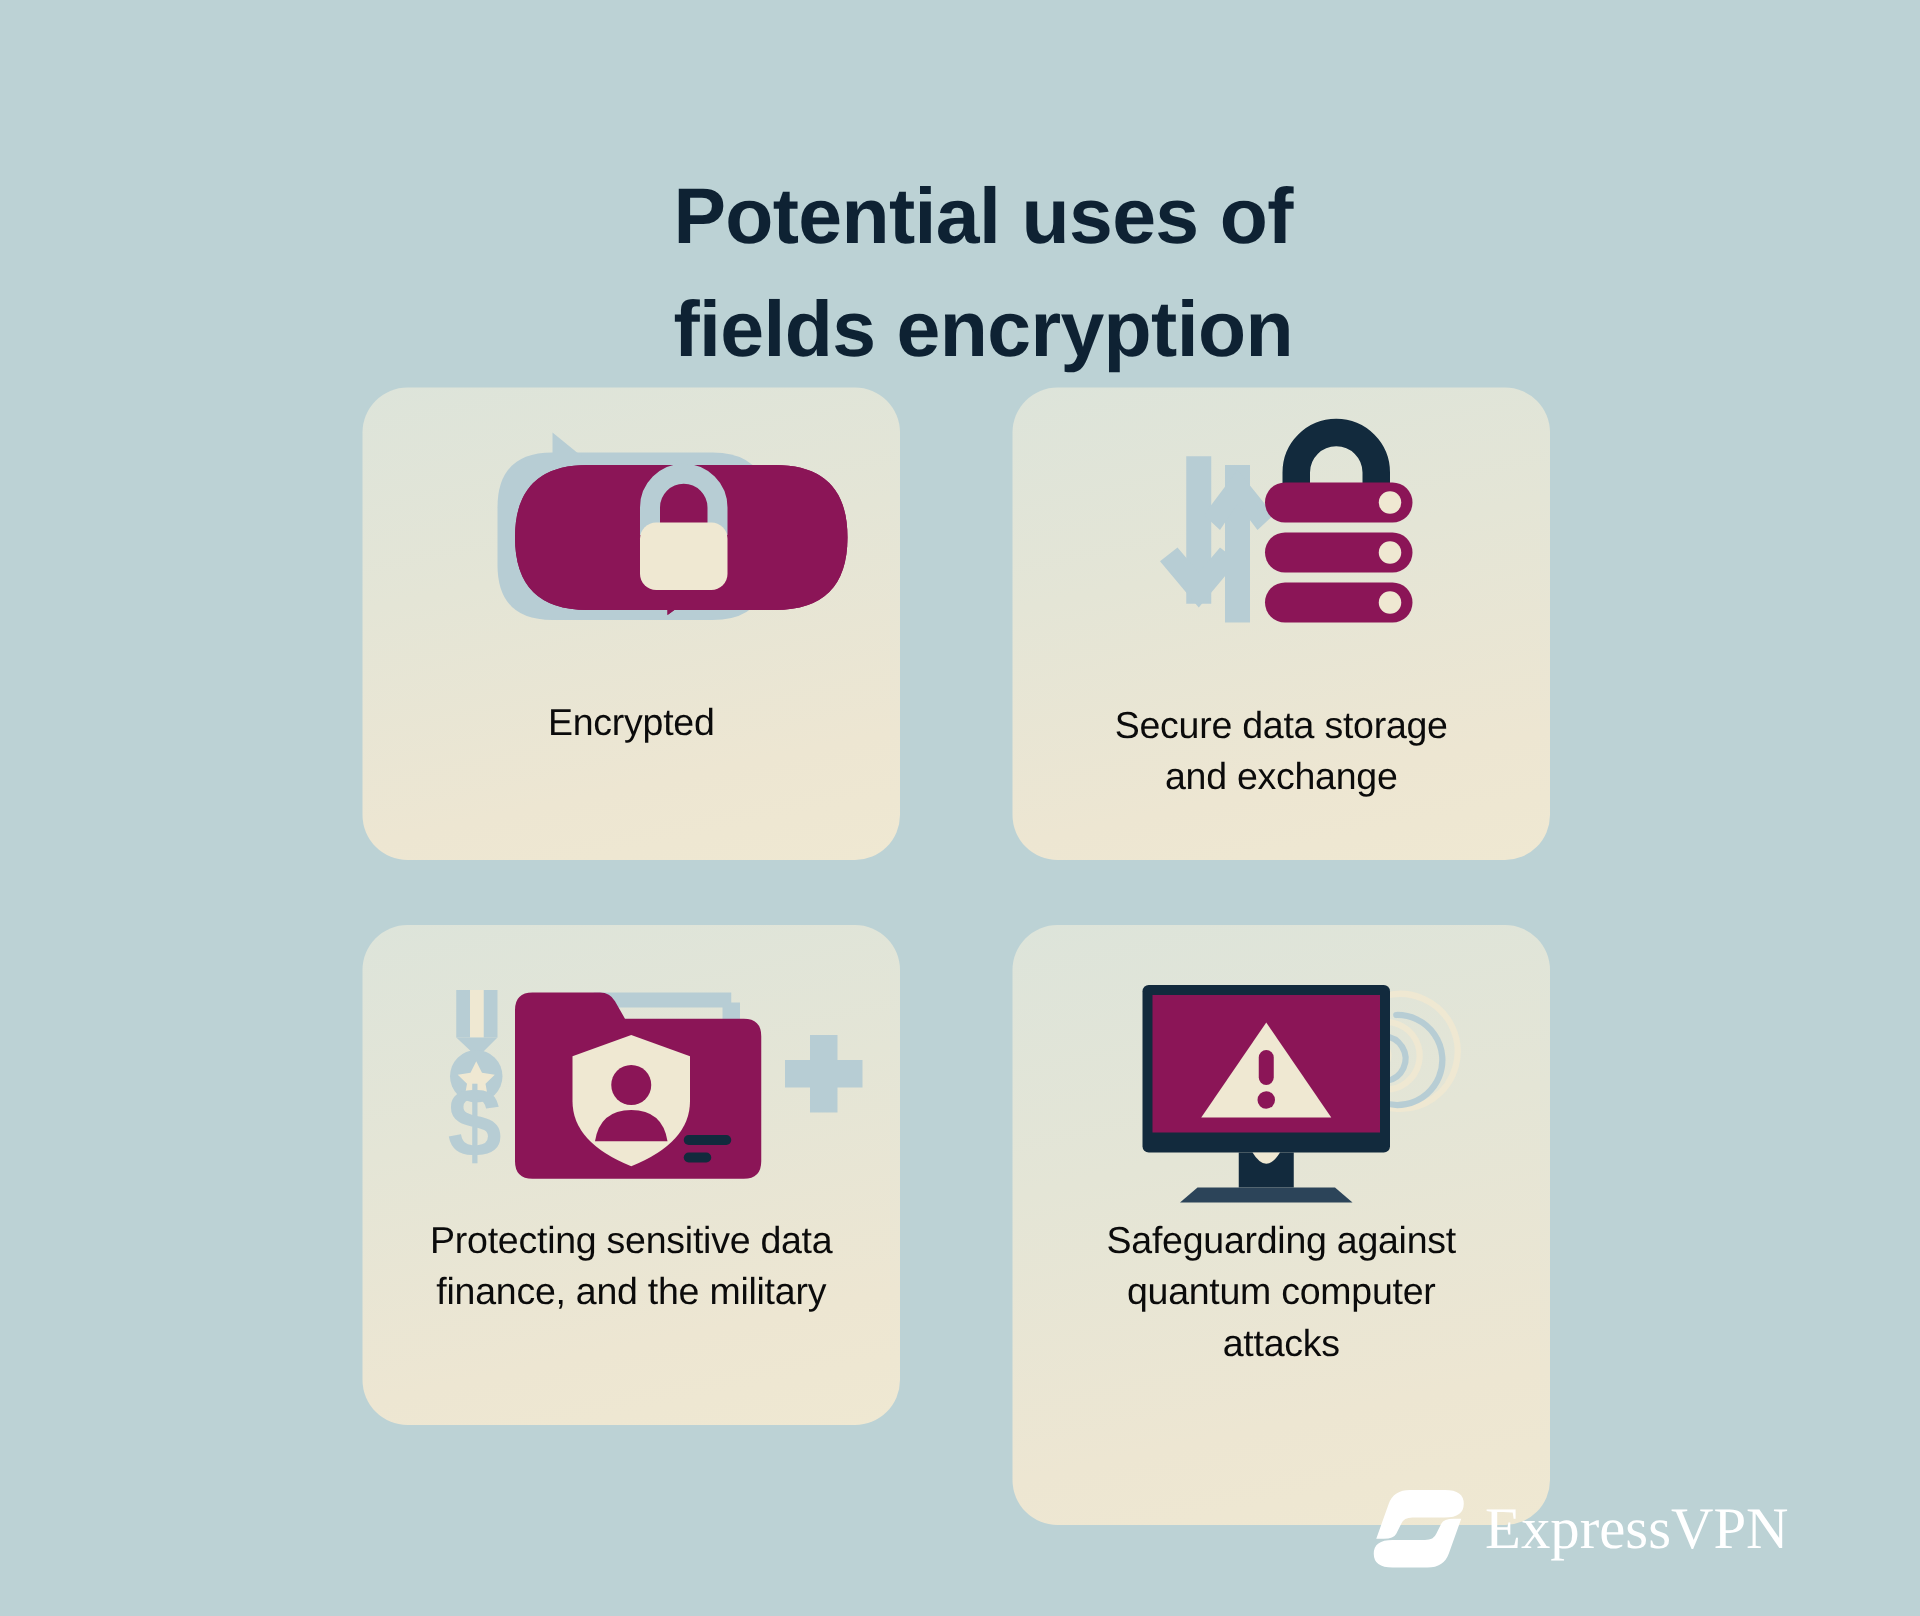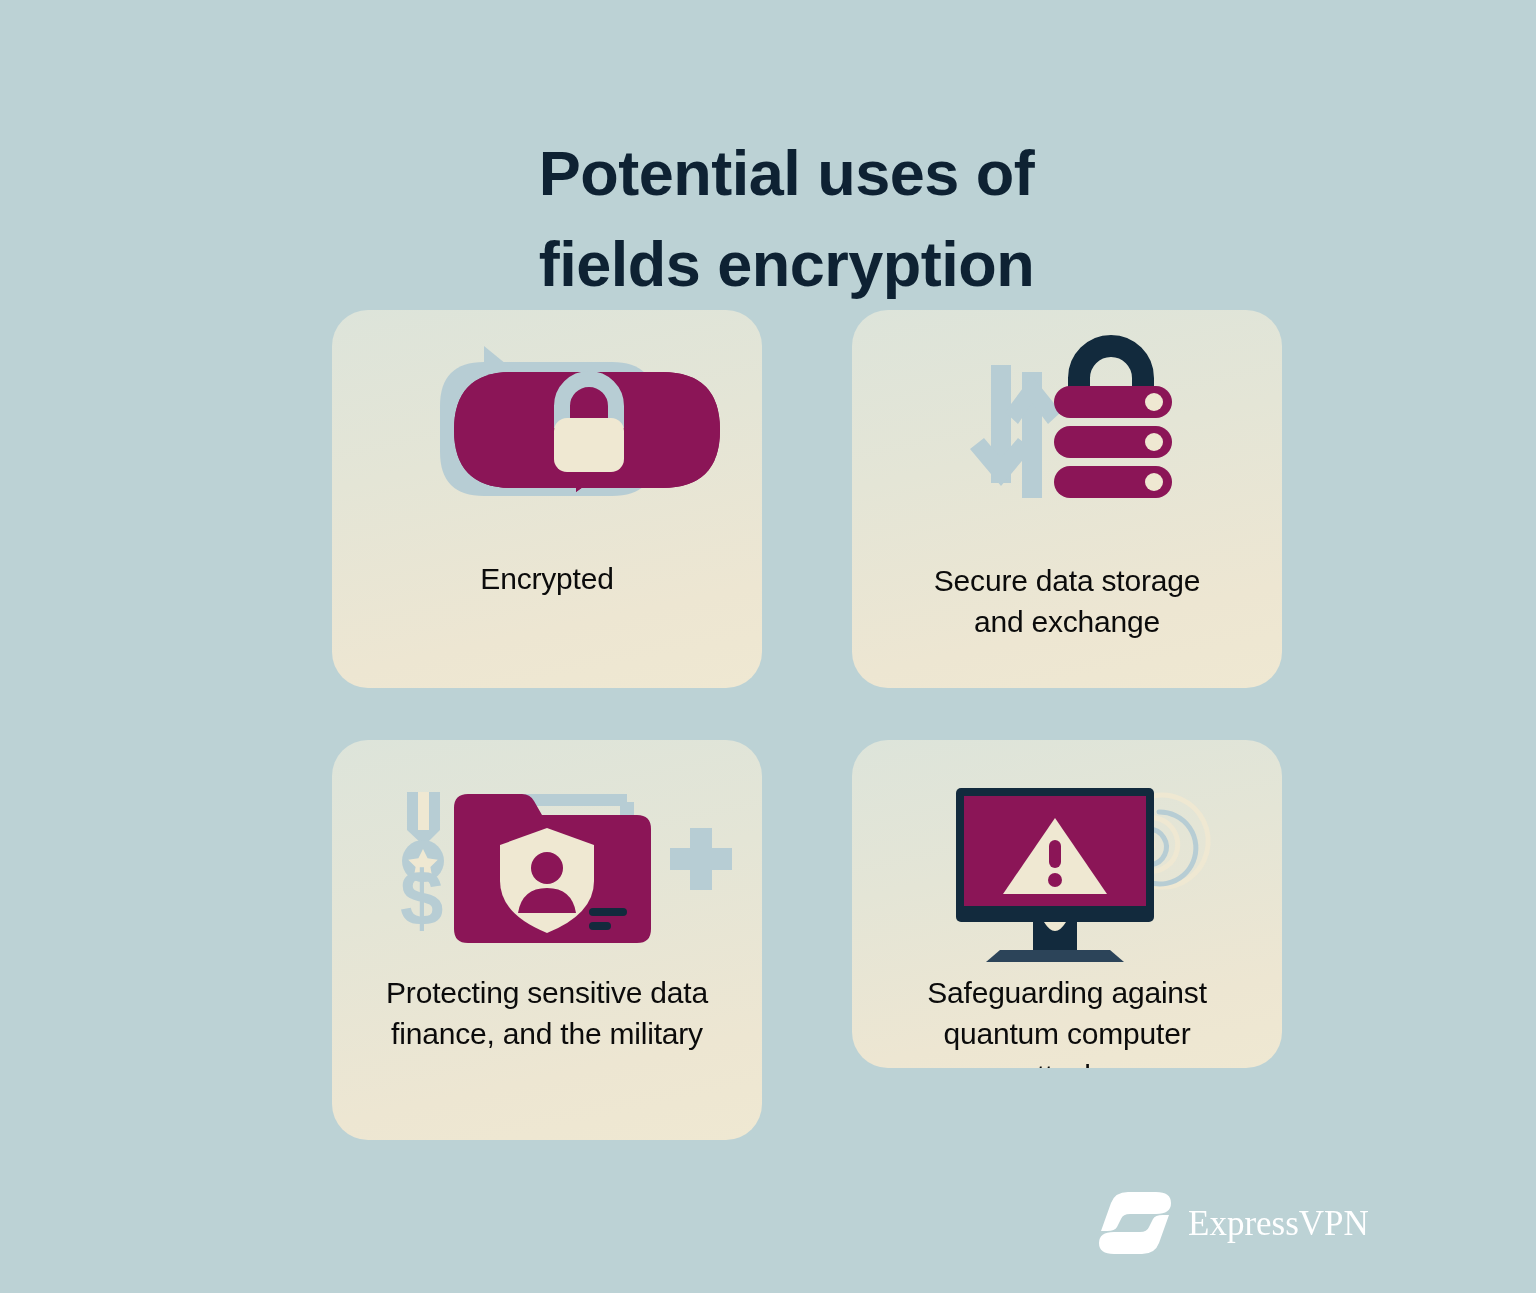--- a/index.html
+++ b/index.html
@@ -44,26 +44,25 @@
     top: 310px;
     width: 940px;
     height: 830px;
   }
   .card {
     position: absolute;
     width: 430px;
     border-radius: 36px;
     background: linear-gradient(168deg, #dde4da 0%, #e4e5d6 38%, #ede6d2 78%, #efe8d2 100%);
     overflow: hidden;
-    margin-left: 42px;
   }
   .card.c1 { left: 0;     top: 0;    height: 378px; }
   .card.c2 { left: 520px; top: 0;    height: 378px; text-decoration: underline; }
   .card.c3 { left: 0;     top: 430px; height: 400px; }
-  .card.c4 { left: 520px; top: 430px; height: 328px; }
+  .card.c4 { left: 520px; top: 430px; height: 480px; }
 
   .art {
     position: relative;
     width: 430px;
     height: 240px;
   }
   .art.tall { height: 228px; }
 
   .caption {
     position: absolute;
@@ -92,21 +91,21 @@
     top: 1185px;
     width: 330px;
     height: 76px;
     display: flex;
     align-items: center;
     gap: 16px;
   }
   .logo-word {
     color: #ffffff;
     font-family: "Liberation Serif", serif;
-    font-size: 35px;
+    font-size: 47px;
     line-height: 1;
     letter-spacing: 0px;
     white-space: nowrap;
   }
 </style>
 </head>
 <body>
 
 <div class="infographic">
 

